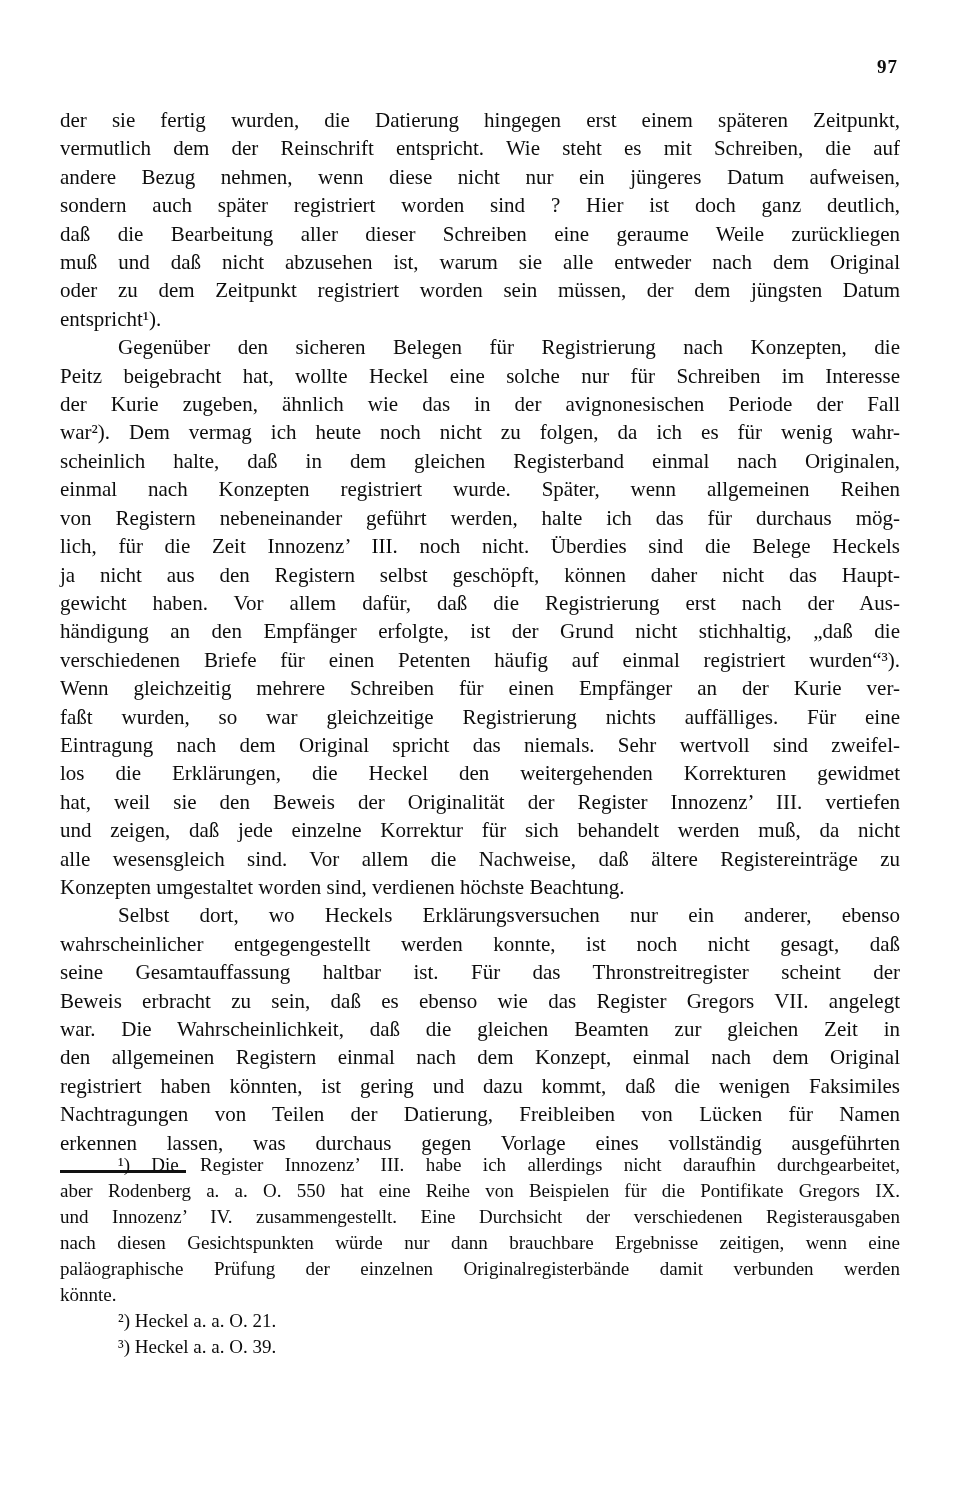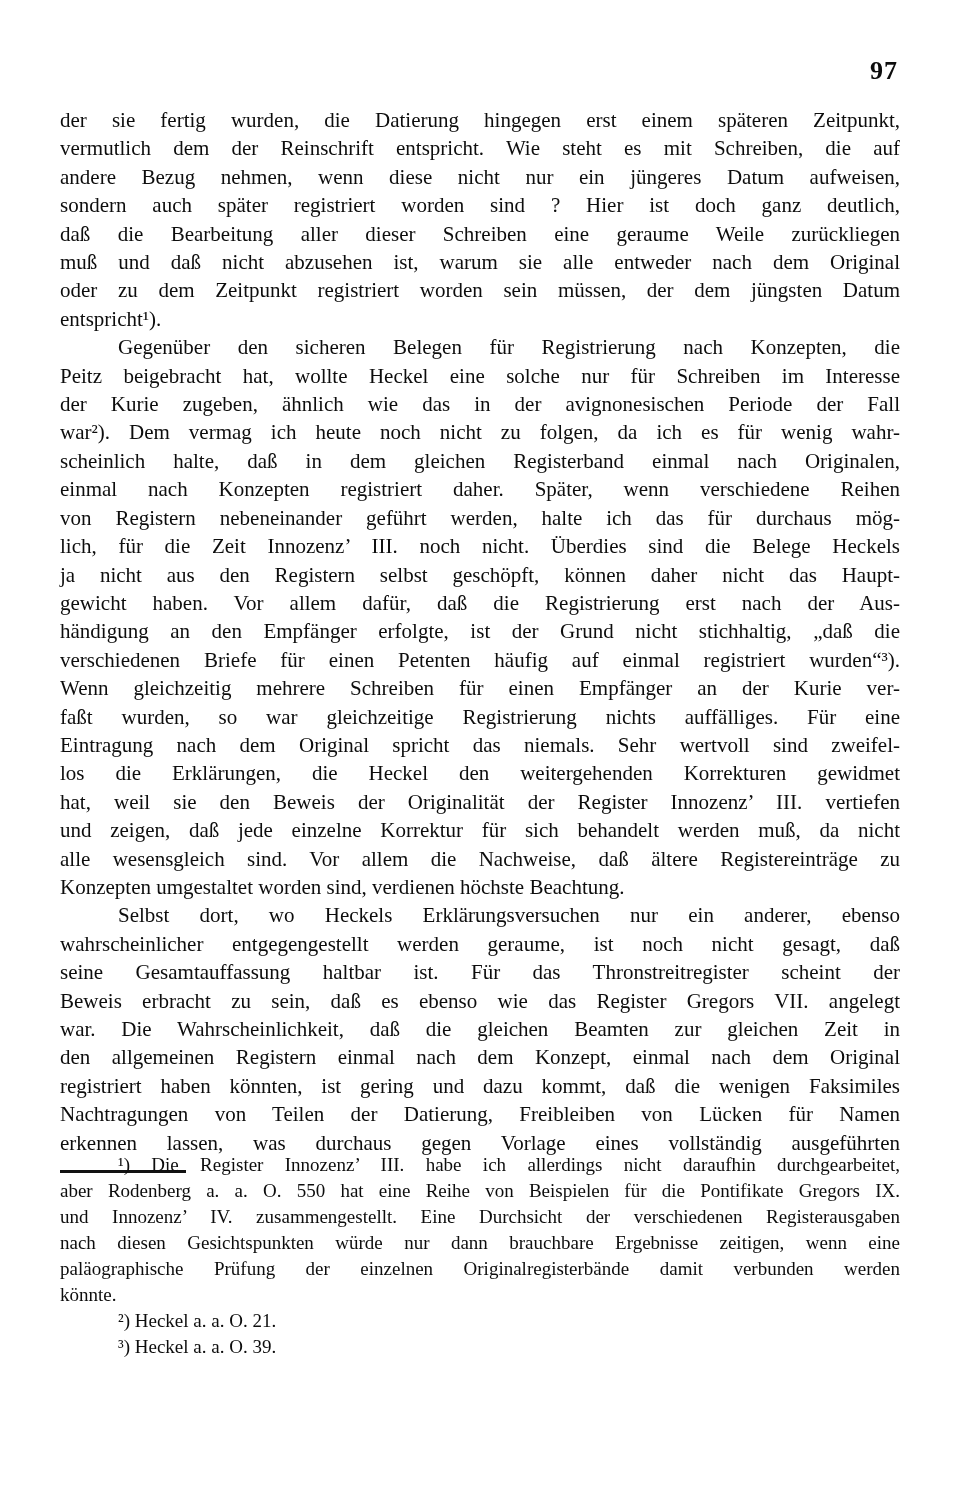--- a/index.html
+++ b/index.html
@@ -14,21 +14,21 @@
     margin: 0 auto;
     background: #ffffff;
     color: #0d0d0d;
     font-family: "Liberation Serif", "DejaVu Serif", serif;
     overflow: hidden;
   }
   .page-number {
     position: absolute;
     top: 56px;
     right: 62px;
-    font-size: 26px;
+    font-size: 19px;
     font-weight: bold;
     letter-spacing: 1px;
   }
   .body-text {
     position: absolute;
     top: 106px;
     left: 60px;
     width: 840px;
     font-size: 21px;
     font-family: Liberation Serif, serif;
@@ -84,40 +84,40 @@
       <div class="line">oder zu dem Zeitpunkt registriert worden sein müssen, der dem jüngsten Datum</div>
       <div class="line last">entspricht¹).</div>
     </div>
 
     <div>
       <div class="line indent">Gegenüber den sicheren Belegen für Registrierung nach Konzepten, die</div>
       <div class="line">Peitz beigebracht hat, wollte Heckel eine solche nur für Schreiben im Interesse</div>
       <div class="line">der Kurie zugeben, ähnlich wie das in der avignonesischen Periode der Fall</div>
       <div class="line">war²). Dem vermag ich heute noch nicht zu folgen, da ich es für wenig wahr-</div>
       <div class="line">scheinlich halte, daß in dem gleichen Registerband einmal nach Originalen,</div>
-      <div class="line">einmal nach Konzepten registriert daher. Später, wenn verschiedene Reihen</div>
+      <div class="line">einmal nach Konzepten registriert wurde. Später, wenn allgemeinen Reihen</div>
       <div class="line">von Registern nebeneinander geführt werden, halte ich das für durchaus mög-</div>
       <div class="line">lich, für die Zeit Innozenz’ III. noch nicht. Überdies sind die Belege Heckels</div>
       <div class="line">ja nicht aus den Registern selbst geschöpft, können daher nicht das Haupt-</div>
       <div class="line">gewicht haben. Vor allem dafür, daß die Registrierung erst nach der Aus-</div>
       <div class="line">händigung an den Empfänger erfolgte, ist der Grund nicht stichhaltig, „daß die</div>
       <div class="line">verschiedenen Briefe für einen Petenten häufig auf einmal registriert wurden“³).</div>
       <div class="line">Wenn gleichzeitig mehrere Schreiben für einen Empfänger an der Kurie ver-</div>
       <div class="line">faßt wurden, so war gleichzeitige Registrierung nichts auffälliges. Für eine</div>
       <div class="line">Eintragung nach dem Original spricht das niemals. Sehr wertvoll sind zweifel-</div>
       <div class="line">los die Erklärungen, die Heckel den weitergehenden Korrekturen gewidmet</div>
       <div class="line">hat, weil sie den Beweis der Originalität der Register Innozenz’ III. vertiefen</div>
       <div class="line">und zeigen, daß jede einzelne Korrektur für sich behandelt werden muß, da nicht</div>
       <div class="line">alle wesensgleich sind. Vor allem die Nachweise, daß ältere Registereinträge zu</div>
       <div class="line last">Konzepten umgestaltet worden sind, verdienen höchste Beachtung.</div>
     </div>
 
     <div>
       <div class="line indent">Selbst dort, wo Heckels Erklärungsversuchen nur ein anderer, ebenso</div>
-      <div class="line">wahrscheinlicher entgegengestellt werden geraume, ist noch nicht gesagt, daß</div>
+      <div class="line">wahrscheinlicher entgegengestellt werden konnte, ist noch nicht gesagt, daß</div>
       <div class="line">seine Gesamtauffassung haltbar ist. Für das Thronstreitregister scheint der</div>
       <div class="line">Beweis erbracht zu sein, daß es ebenso wie das Register Gregors VII. angelegt</div>
       <div class="line">war. Die Wahrscheinlichkeit, daß die gleichen Beamten zur gleichen Zeit in</div>
       <div class="line">den allgemeinen Registern einmal nach dem Konzept, einmal nach dem Original</div>
       <div class="line">registriert haben könnten, ist gering und dazu kommt, daß die wenigen Faksimiles</div>
       <div class="line">Nachtragungen von Teilen der Datierung, Freibleiben von Lücken für Namen</div>
       <div class="line">erkennen lassen, was durchaus gegen Vorlage eines vollständig ausgeführten</div>
     </div>
 
   </div>

